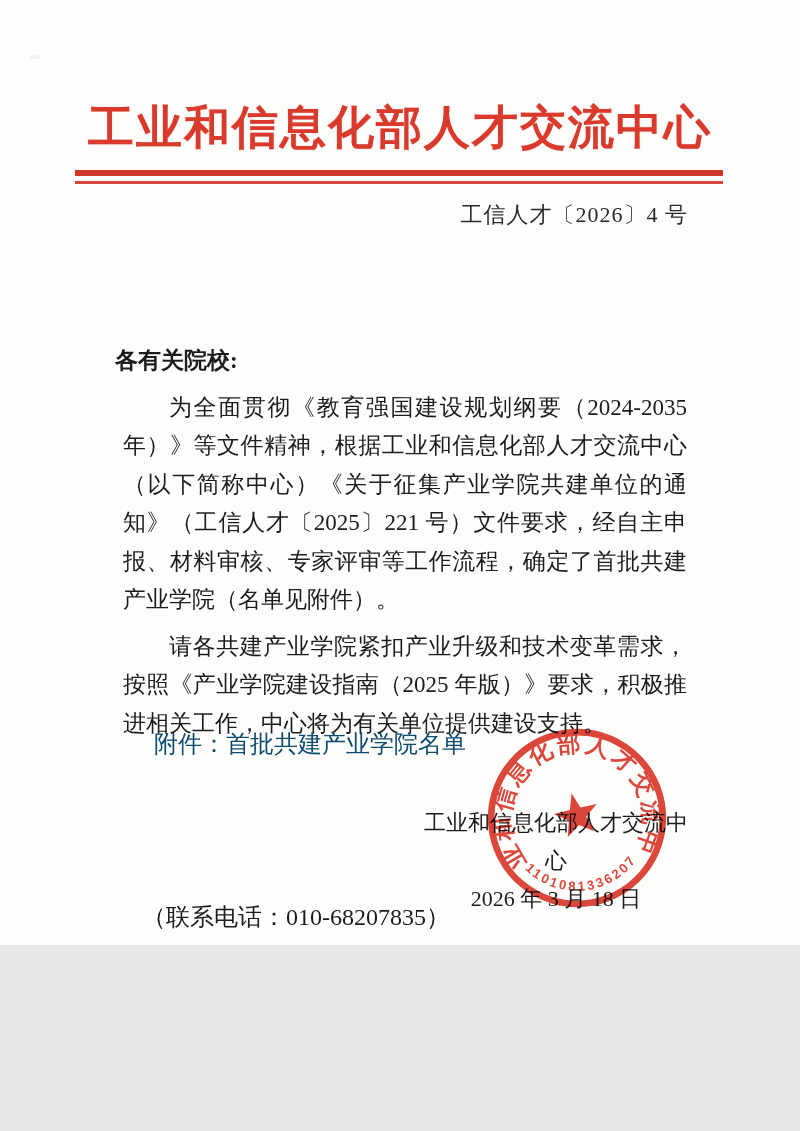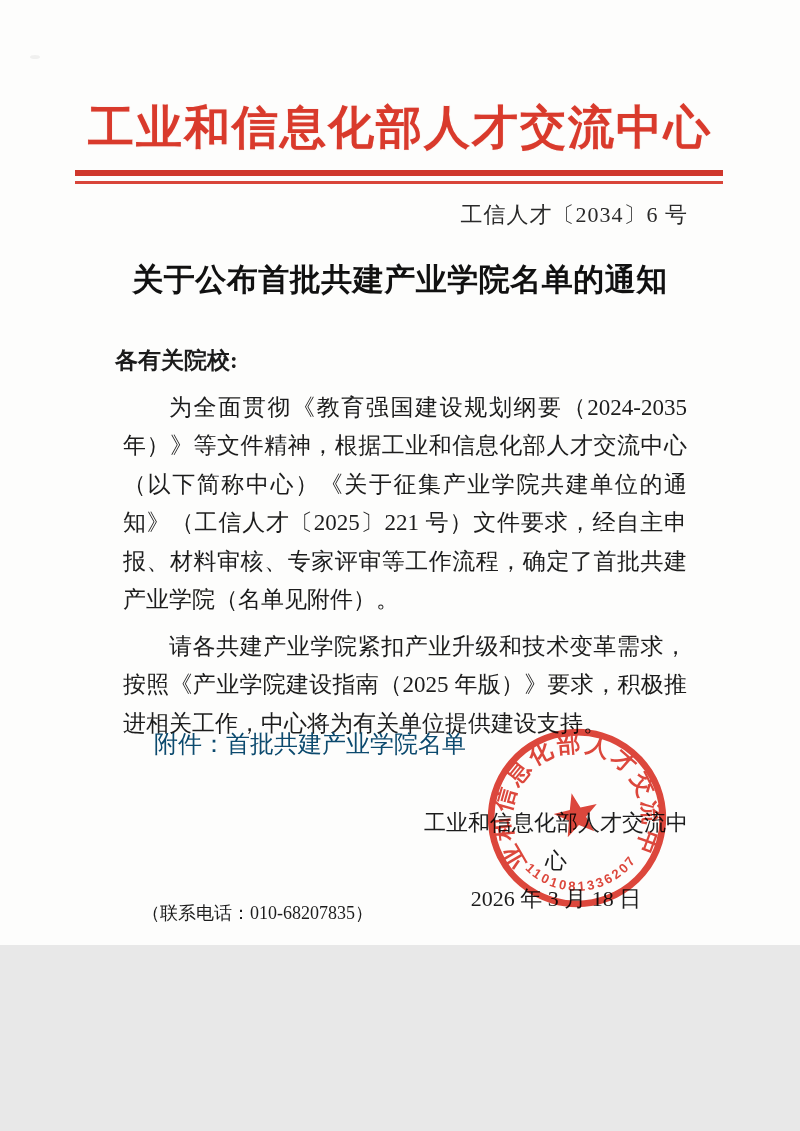--- a/index.html
+++ b/index.html
@@ -49,21 +49,21 @@
   .attachment{
     position:absolute;left:154px;top:728px;
     font-size:24px;color:#0c4a6e;white-space:nowrap;font-family:Liberation Serif, serif;
   }
   .signature-block{
     position:absolute;top:804px;left:420px;width:272px;
     text-align:center;font-size:22px;line-height:38px;color:#1c1c1c;
   }
   .contact{
     position:absolute;left:142px;top:901px;
-    font-size:18px;color:#1c1c1c;white-space:nowrap;
+    font-size:24px;color:#1c1c1c;white-space:nowrap;
   }
   
   .seal{
     position:absolute;left:481px;top:722px;width:192px;height:192px;
     mix-blend-mode:multiply;opacity:.93;
     transform:rotate(-5deg);
     pointer-events:none;
   }
   .seal svg{display:block;width:100%;height:100%;}
   .speck-a{position:absolute;left:30px;top:55px;width:10px;height:4px;
@@ -74,23 +74,22 @@
 
 <div class="page">
 
   <div class="speck-a"></div>
 
   <div class="letterhead">工业和信息化部人才交流中心</div>
 
   <div class="rule rule-top-thick"></div>
   <div class="rule rule-top-thin"></div>
 
-  <div class="doc-number">工信人才〔2034〕6 号</div>
+  <div class="doc-number">工信人才〔2026〕4 号</div>
 
-  <div class="doc-title">关于公布首批共建产业学院名单的通知</div>
 
   <div class="body-block">
     <p class="salutation">各有关院校:</p>
     <p class="para">为全面贯彻《教育强国建设规划纲要（2024-2035 年）》等文件精神，根据工业和信息化部人才交流中心（以下简称中心）《关于征集产业学院共建单位的通知》（工信人才〔2025〕221 号）文件要求，经自主申报、材料审核、专家评审等工作流程，确定了首批共建产业学院（名单见附件）。</p>
     <p class="para">请各共建产业学院紧扣产业升级和技术变革需求，按照《产业学院建设指南（2025 年版）》要求，积极推进相关工作，中心将为有关单位提供建设支持。</p>
   </div>
 
   <div class="attachment">附件：首批共建产业学院名单</div>
 
   <div class="signature-block">

